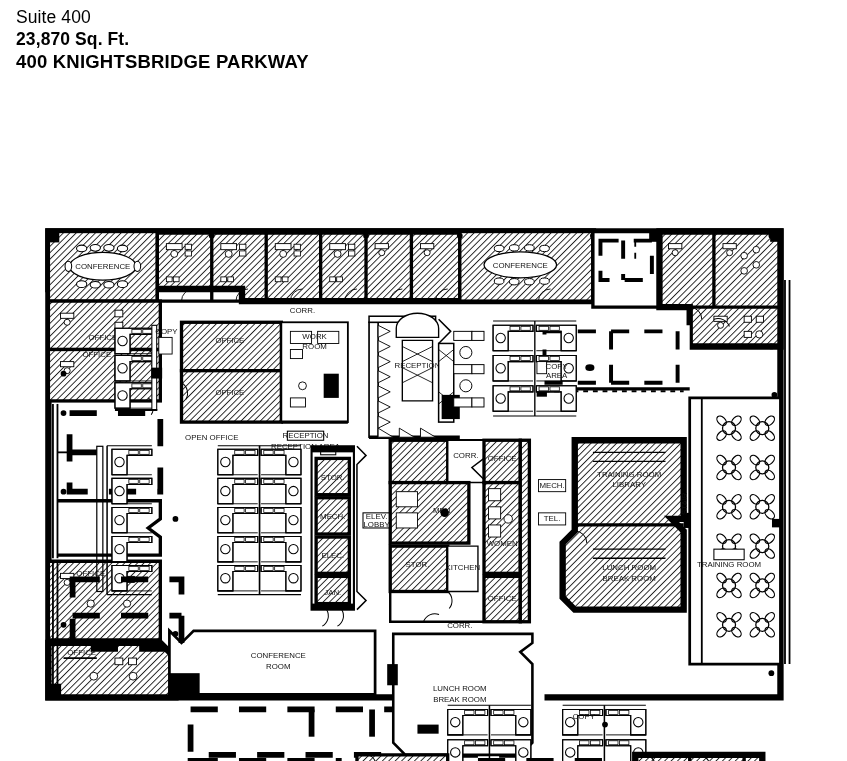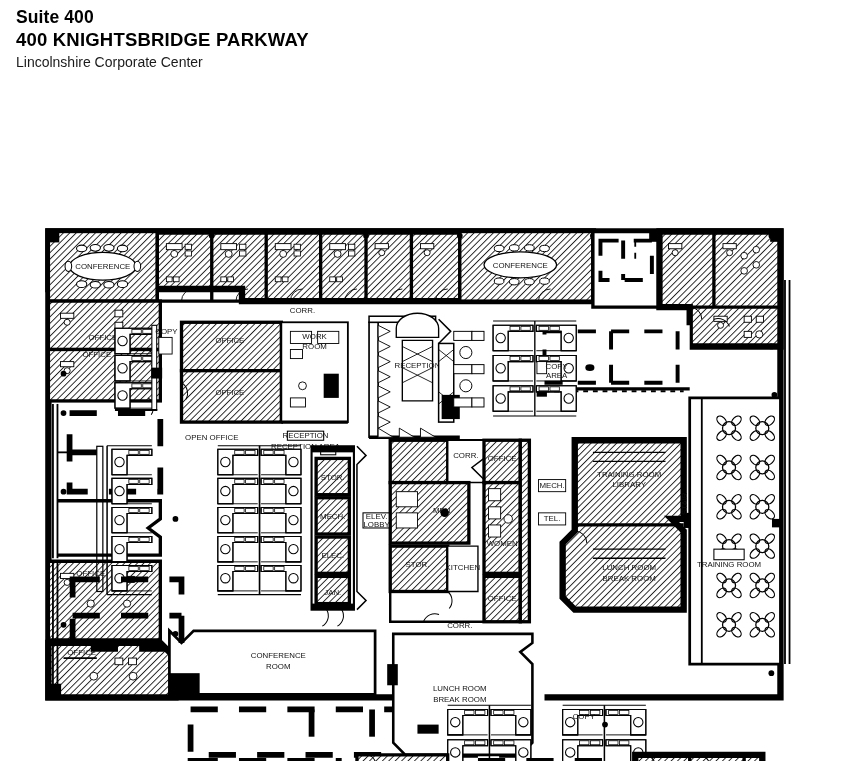--- a/index.html
+++ b/index.html
@@ -1,19 +1,19 @@
 <!DOCTYPE html>
 <html><head>
 <meta charset="utf-8">
 <style>
   html,body{margin:0;padding:0;background:#ffffff;}
   body{width:847px;height:761px;font-family:"Liberation Sans",sans-serif;overflow:hidden;}
   #sheet{position:relative;width:847px;height:761px;background:#fff;}
   #header{position:absolute;left:16px;top:6px;width:500px;}
-  #header .l1{font-size:17.5px;font-weight:bold;color:#000;line-height:22px;letter-spacing:.1px;}
+  #header .l1{font-size:17.5px;font-weight:normal;color:#000;line-height:22px;letter-spacing:.1px;}
   #header .l2{font-size:17.5px;font-weight:bold;color:#000;line-height:22px;letter-spacing:.1px;}
   #header .l3{font-size:18.5px;font-weight:bold;color:#000;line-height:24px;letter-spacing:.2px;}
   #header .l4{font-size:14px;font-weight:normal;color:#1a1a1a;line-height:20px;}
   #planwrap{position:absolute;left:0;top:180px;width:847px;height:581px;}
   svg{display:block;}
   .hatchfill{fill:url(#hatchA);}
   .wall{fill:none;stroke:#000;stroke-width:2.1;}
   .wallthin{fill:none;stroke:#000;stroke-width:1.1;}
   .hair{fill:none;stroke:#000;stroke-width:.6;}
   .hair2{fill:none;stroke:#000;stroke-width:.45;}
@@ -23,22 +23,22 @@
   .wht{fill:#fff;}
   .lbl2{font-family:"Liberation Sans",sans-serif;fill:#111;font-size:2.6px;text-anchor:middle;}
 </style>
 </head>
 <body>
 
 <div id="sheet">
 
   <div id="header">
     <div class="l1">Suite 400</div>
+    <div class="l2">23,870 Sq. Ft.</div>
     <div class="l3">400 KNIGHTSBRIDGE PARKWAY</div>
-    <div class="l4">Lincolnshire Corporate Center</div>
   </div>
 
   <div id="planwrap">
   <svg width="847" height="581" viewBox="0 0 280 192" xmlns="http://www.w3.org/2000/svg">
     <defs>
       <pattern id="hatchA" width="1.5" height="1.5" patternUnits="userSpaceOnUse" patternTransform="rotate(45)">
         <rect width="1.5" height="1.5" fill="#fff"></rect>
         <line x1="0" y1="0" x2="0" y2="1.5" stroke="#222" stroke-width="0.62"></line>
       </pattern>
       <pattern id="hatchB" width="1.3" height="1.3" patternUnits="userSpaceOnUse" patternTransform="rotate(45)">

